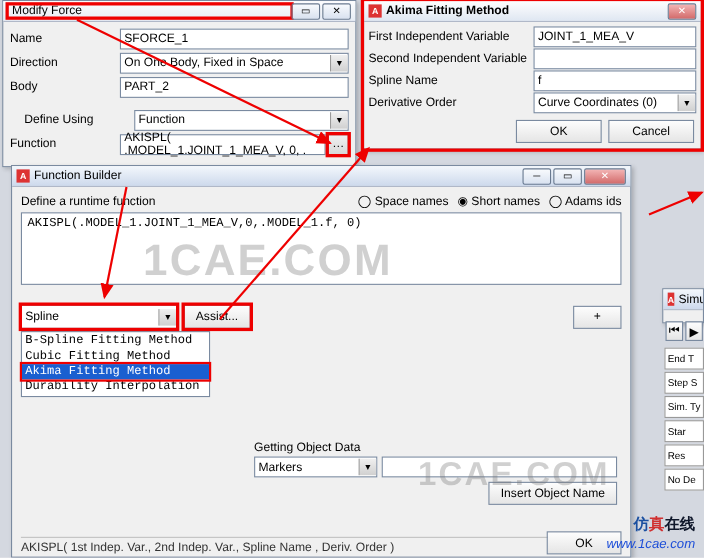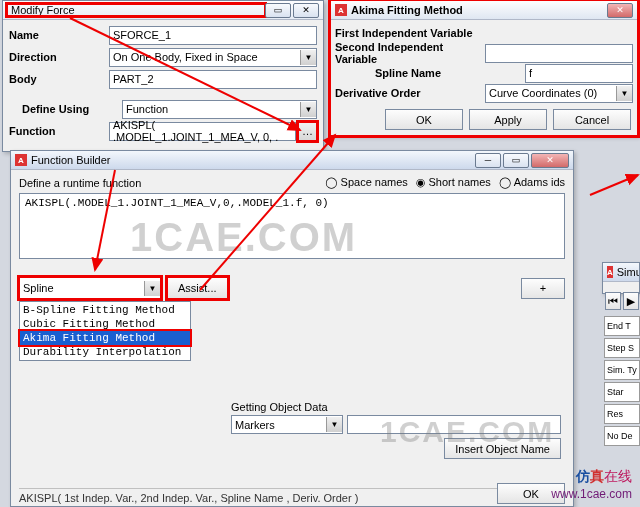--- a/index.html
+++ b/index.html
@@ -38,21 +38,21 @@
   .winbtns { display:flex; gap:2px; }
   .winbtn {
     width:24px;height:13px;
     border:1px solid #6a7a90;
     background:linear-gradient(#f8fafd,#d9e2f0);
     font-size:9px;display:flex;align-items:center;justify-content:center;
     border-radius:2px;
   }
   .winbtn.close { background:linear-gradient(#f3b5b5,#d26a6a); color:#fff;}
   .form-row { display:flex; align-items:center; height:22px; padding:0 6px; }
-  .form-row label { width:100px;font-weight:bold; }
+  .form-row label { width:100px; }
   .txt {
     flex:1; height:17px; border:1px solid #7a8aa0;
     background:#fff; padding:0 3px; font-size:11px;
     display:flex; align-items:center;
   }
   .combo {
     flex:1; height:17px; border:1px solid #7a8aa0;
     background:#fff; display:flex; align-items:center;
     font-size:11px;
   }
@@ -96,22 +96,22 @@
   .side-strip .mini {
     height:18px; border:1px solid #999; background:#fff; margin-bottom:2px;
     font-size:9px; overflow:hidden; padding:0 2px; display:flex; align-items:center;
   }
   .footer-cn {
     position:absolute; right:8px; bottom:4px; text-align:right;
     font-size:14px; line-height:18px; z-index:70; pointer-events:none;
   }
   .footer-cn .l1 span.s1{color:#1a4fa0;font-weight:bold;}
   .footer-cn .l1 span.s2{color:#d03030;font-weight:bold;}
-  .footer-cn .l1 span.s3{color:#be185d;font-weight:normal;text-align:right;}
-  .footer-cn .l2 { color:#701a75; font-size:12px; }
+  .footer-cn .l1 span.s3{color:#0f172a;font-weight:bold;text-align:right;}
+  .footer-cn .l2 { color:#1d4ed8; font-size:12px;font-style:italic; }
 </style>
 </head>
 <body>
 
 <div class="window" style="left:2px; top:0; width:320px; height:150px;">
   <div class="titlebar">
     <span class="title redbox" style="padding:0 4px;">Modify Force</span>
     <div class="winbtns">
       <div class="winbtn">▭</div>
       <div class="winbtn">✕</div>
@@ -158,43 +158,45 @@
   <div class="titlebar" style="background:linear-gradient(#fefefe,#dfe7f2);">
     <div class="ticon">A</div>
     <span class="title" style="font-weight:bold;">Akima Fitting Method</span>
     <div class="winbtns">
         <div class="winbtn close">✕</div>
       </div>
   </div>
   <div style="padding:3px 4px 0 4px;">
     <div class="form-row" style="padding:0;height:20px;">
       <label style="width:150px;">First Independent Variable</label>
+      <div class="txt">
+          <span>JOINT_1_MEA_V</span>
+        </div>
     </div>
     <div class="form-row" style="padding:0;height:20px;">
       <label style="width:150px;">Second Independent Variable</label>
       <div class="txt">
           <span></span>
         </div>
     </div>
     <div class="form-row" style="padding:0;height:20px;">
-      <label style="width:150px;margin-left:40px;">Spline Name</label>
+      <label style="width:150px;">Spline Name</label>
       <div class="txt">
           <span>f</span>
         </div>
     </div>
     <div class="form-row" style="padding:0;height:20px;">
       <label style="width:150px;">Derivative Order</label>
       <div class="combo">
         <span>Curve Coordinates (0)</span>
           <div class="arrow">▼</div>
       </div>
     </div>
     <div style="display:flex;gap:6px;justify-content:flex-end;padding:6px 2px;">
       <div class="btn" style="width:56px;">OK</div>
-      <div class="btn" style="width:56px;">Apply</div>
       <div class="btn" style="width:56px;">Cancel</div>
     </div>
   </div>
 </div>
 
 <div class="window" style="left:10px; top:150px; width:562px; height:355px;">
   <div class="titlebar" style="background:linear-gradient(#f3f7fc,#cdd9ec);">
     <div class="ticon">A</div>
     <span class="title">Function Builder</span>
     <div class="winbtns">

